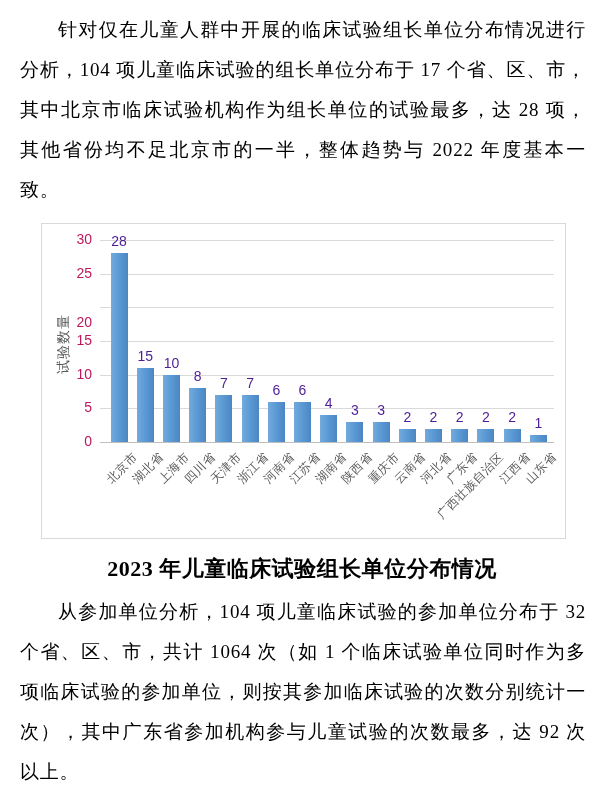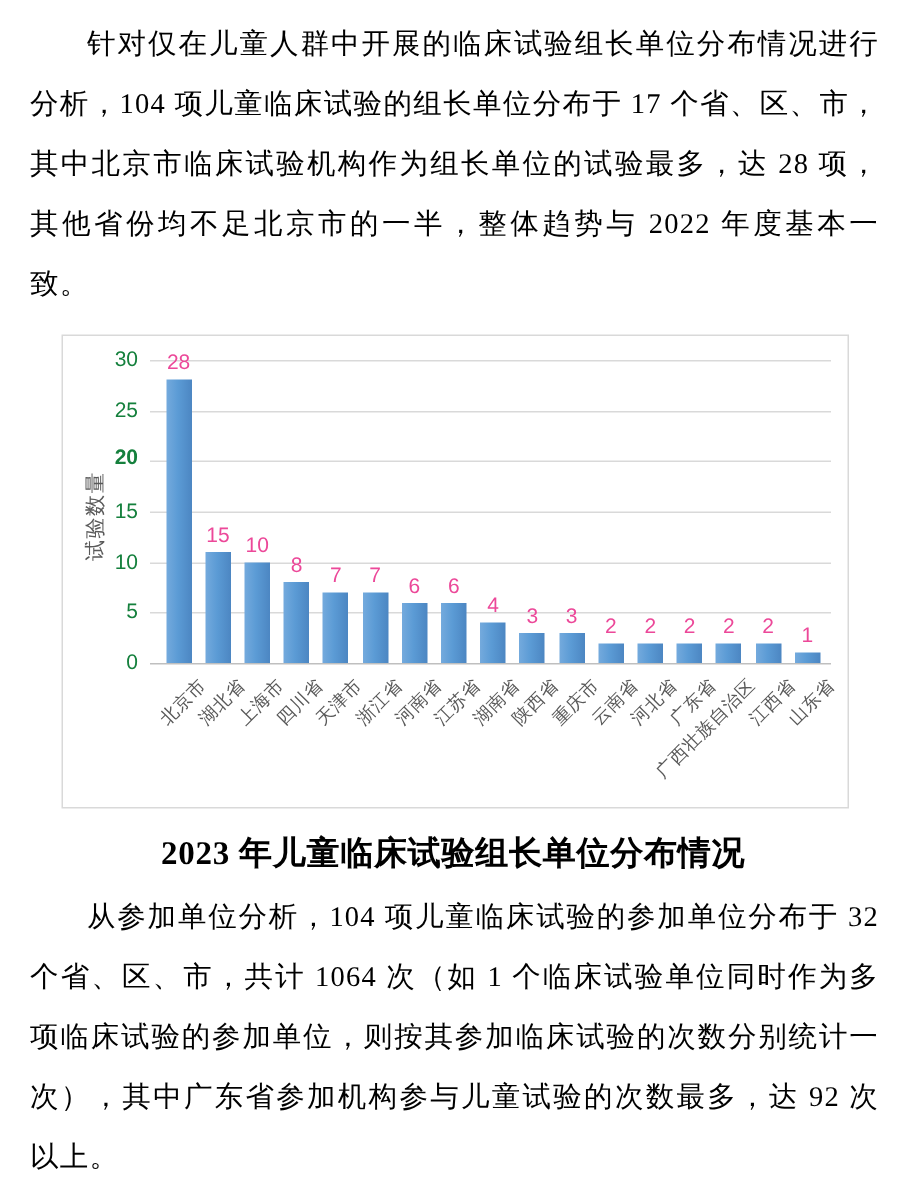--- a/index.html
+++ b/index.html
@@ -48,41 +48,41 @@
     position:absolute;
     height:1px;
     background:#d9d9d9;
   }
   .gridline.baseline{background:#bfbfbf;}
   .ytick{
     position:absolute;
     left:8px;width:42px;
     text-align:right;
     font-size:14px;
-    color:#15803d;
+    color:#be185d;
   }
   .y-axis-title{
     position:absolute;
     left:22px;top:120px;
     transform:translate(-50%,-50%) rotate(-90deg);
     white-space:nowrap;
     font-size:14px;
     color:#595959;
     letter-spacing:1px;
   }
   .bar{
     position:absolute;
     background:linear-gradient(90deg,#74aadd 0%,#5b9bd5 45%,#4c86c2 100%);
   }
   .bar-label{
     position:absolute;
     width:44px;
     text-align:center;
     font-size:14px;
-    color:#ec4899;
+    color:#4c1d95;
   }
   .xlabel-anchor{
     position:absolute;
     width:0;height:0;
   }
   .xlabel{
     position:absolute;
     right:0;top:0;
     transform-origin:100% 0;
     transform:rotate(-45deg);
@@ -104,21 +104,21 @@
     <div id="chart-layer">
         <div class="gridline baseline" style="left: 58px; top: 218px; width: 454px;"></div>
         <div class="ytick" style="top: 209px;">0</div>
         <div class="gridline" style="left: 58px; top: 184.333px; width: 454px;"></div>
         <div class="ytick" style="top: 175.333px;">5</div>
         <div class="gridline" style="left: 58px; top: 150.667px; width: 454px;"></div>
         <div class="ytick" style="top: 141.667px;">10</div>
         <div class="gridline" style="left: 58px; top: 117px; width: 454px;"></div>
         <div class="ytick" style="top: 108px;">15</div>
         <div class="gridline" style="left: 58px; top: 83.3333px; width: 454px;"></div>
-        <div class="ytick" style="top: 72px; font-weight: bold;">20</div>
+        <div class="ytick" style="top: 90px;">20</div>
         <div class="gridline" style="left: 58px; top: 49.6667px; width: 454px;"></div>
         <div class="ytick" style="top: 40.6667px;">25</div>
         <div class="gridline" style="left: 58px; top: 16px; width: 454px;"></div>
         <div class="ytick" style="top: 7px;">30</div>
         <div class="bar" style="left: 68.6px; top: 29.4667px; width: 17px; height: 188.533px;"></div>
         <div class="bar-label" style="left: 55.1px; top: 9.46667px;">28</div>
         <div class="bar" style="left: 94.8px; top: 143.933px; width: 17px; height: 74.0667px;"></div>
         <div class="bar-label" style="left: 81.3px; top: 123.933px;">15</div>
         <div class="bar" style="left: 121px; top: 150.667px; width: 17px; height: 67.3333px;"></div>
         <div class="bar-label" style="left: 107.5px; top: 130.667px;">10</div>

